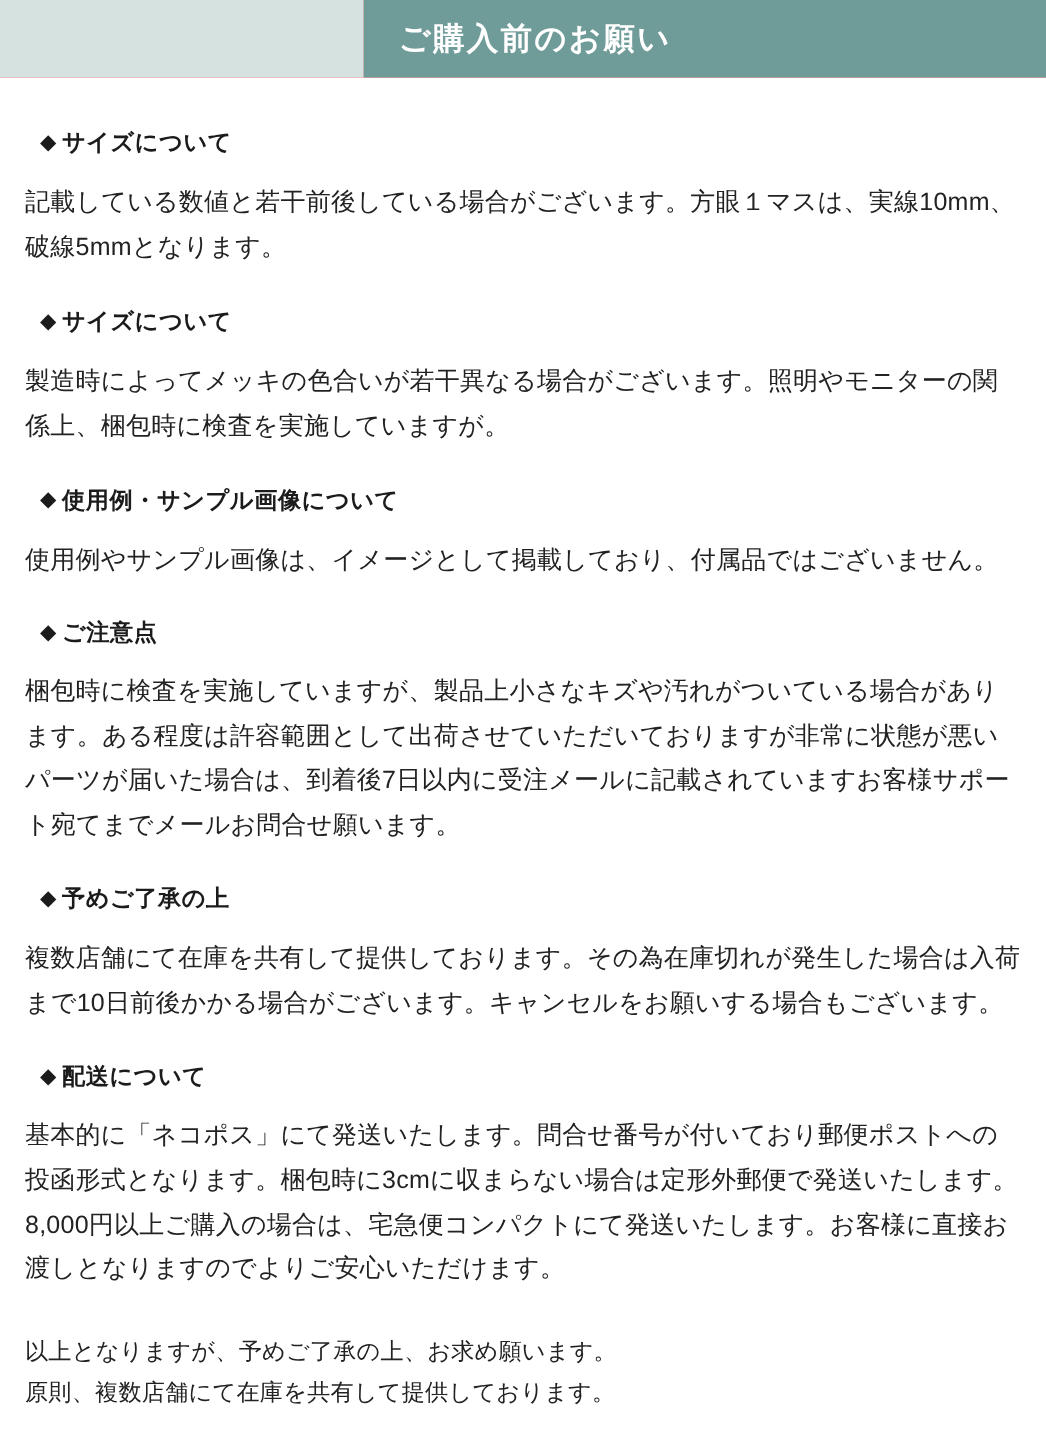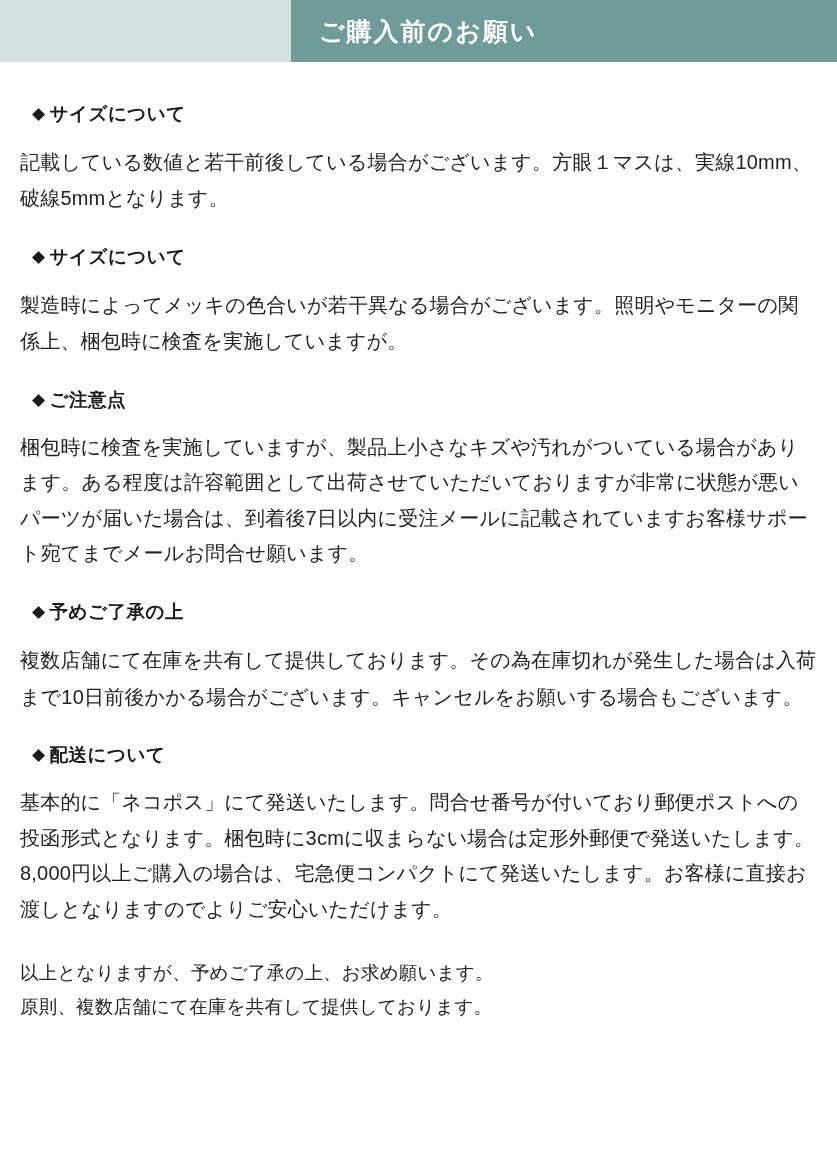--- a/index.html
+++ b/index.html
@@ -86,21 +86,20 @@
   .closing {
     font-size: 18.5px;
     line-height: 1.82;
     color: #222222;
     margin: 0;
     padding: 30px 2px 0 2px;
     letter-spacing: 0.2px;
   }
   .closing p {
     margin: 0;
-    font-family: Liberation Serif, serif;
   }
 </style>
 </head>
 <body>
 
 <div class="page">
 
   <div class="header-band">
     <div class="band-left"></div>
     <div class="band-main">
@@ -117,20 +116,26 @@
       <div class="section-body">記載している数値と若干前後している場合がございます。方眼１マスは、実線10mm、破線5mmとなります。</div>
     </div>
 
     <div class="section">
       <div class="section-heading">
         <span class="diamond">◆</span><span>サイズについて</span>
       </div>
       <div class="section-body">製造時によってメッキの色合いが若干異なる場合がございます。照明やモニターの関係上、梱包時に検査を実施していますが。</div>
     </div>
 
+    <div class="section">
+      <div class="section-heading">
+        <span class="diamond">◆</span><span>使用例・サンプル画像について</span>
+      </div>
+      <div class="section-body">使用例やサンプル画像は、イメージとして掲載しており、付属品ではございません。</div>
+    </div>
 
     <div class="section">
       <div class="section-heading">
         <span class="diamond">◆</span><span>ご注意点</span>
       </div>
       <div class="section-body tight">梱包時に検査を実施していますが、製品上小さなキズや汚れがついている場合があります。ある程度は許容範囲として出荷させていただいておりますが非常に状態が悪いパーツが届いた場合は、到着後7日以内に受注メールに記載されていますお客様サポート宛てまでメールお問合せ願います。</div>
     </div>
 
     <div class="section">
       <div class="section-heading">

